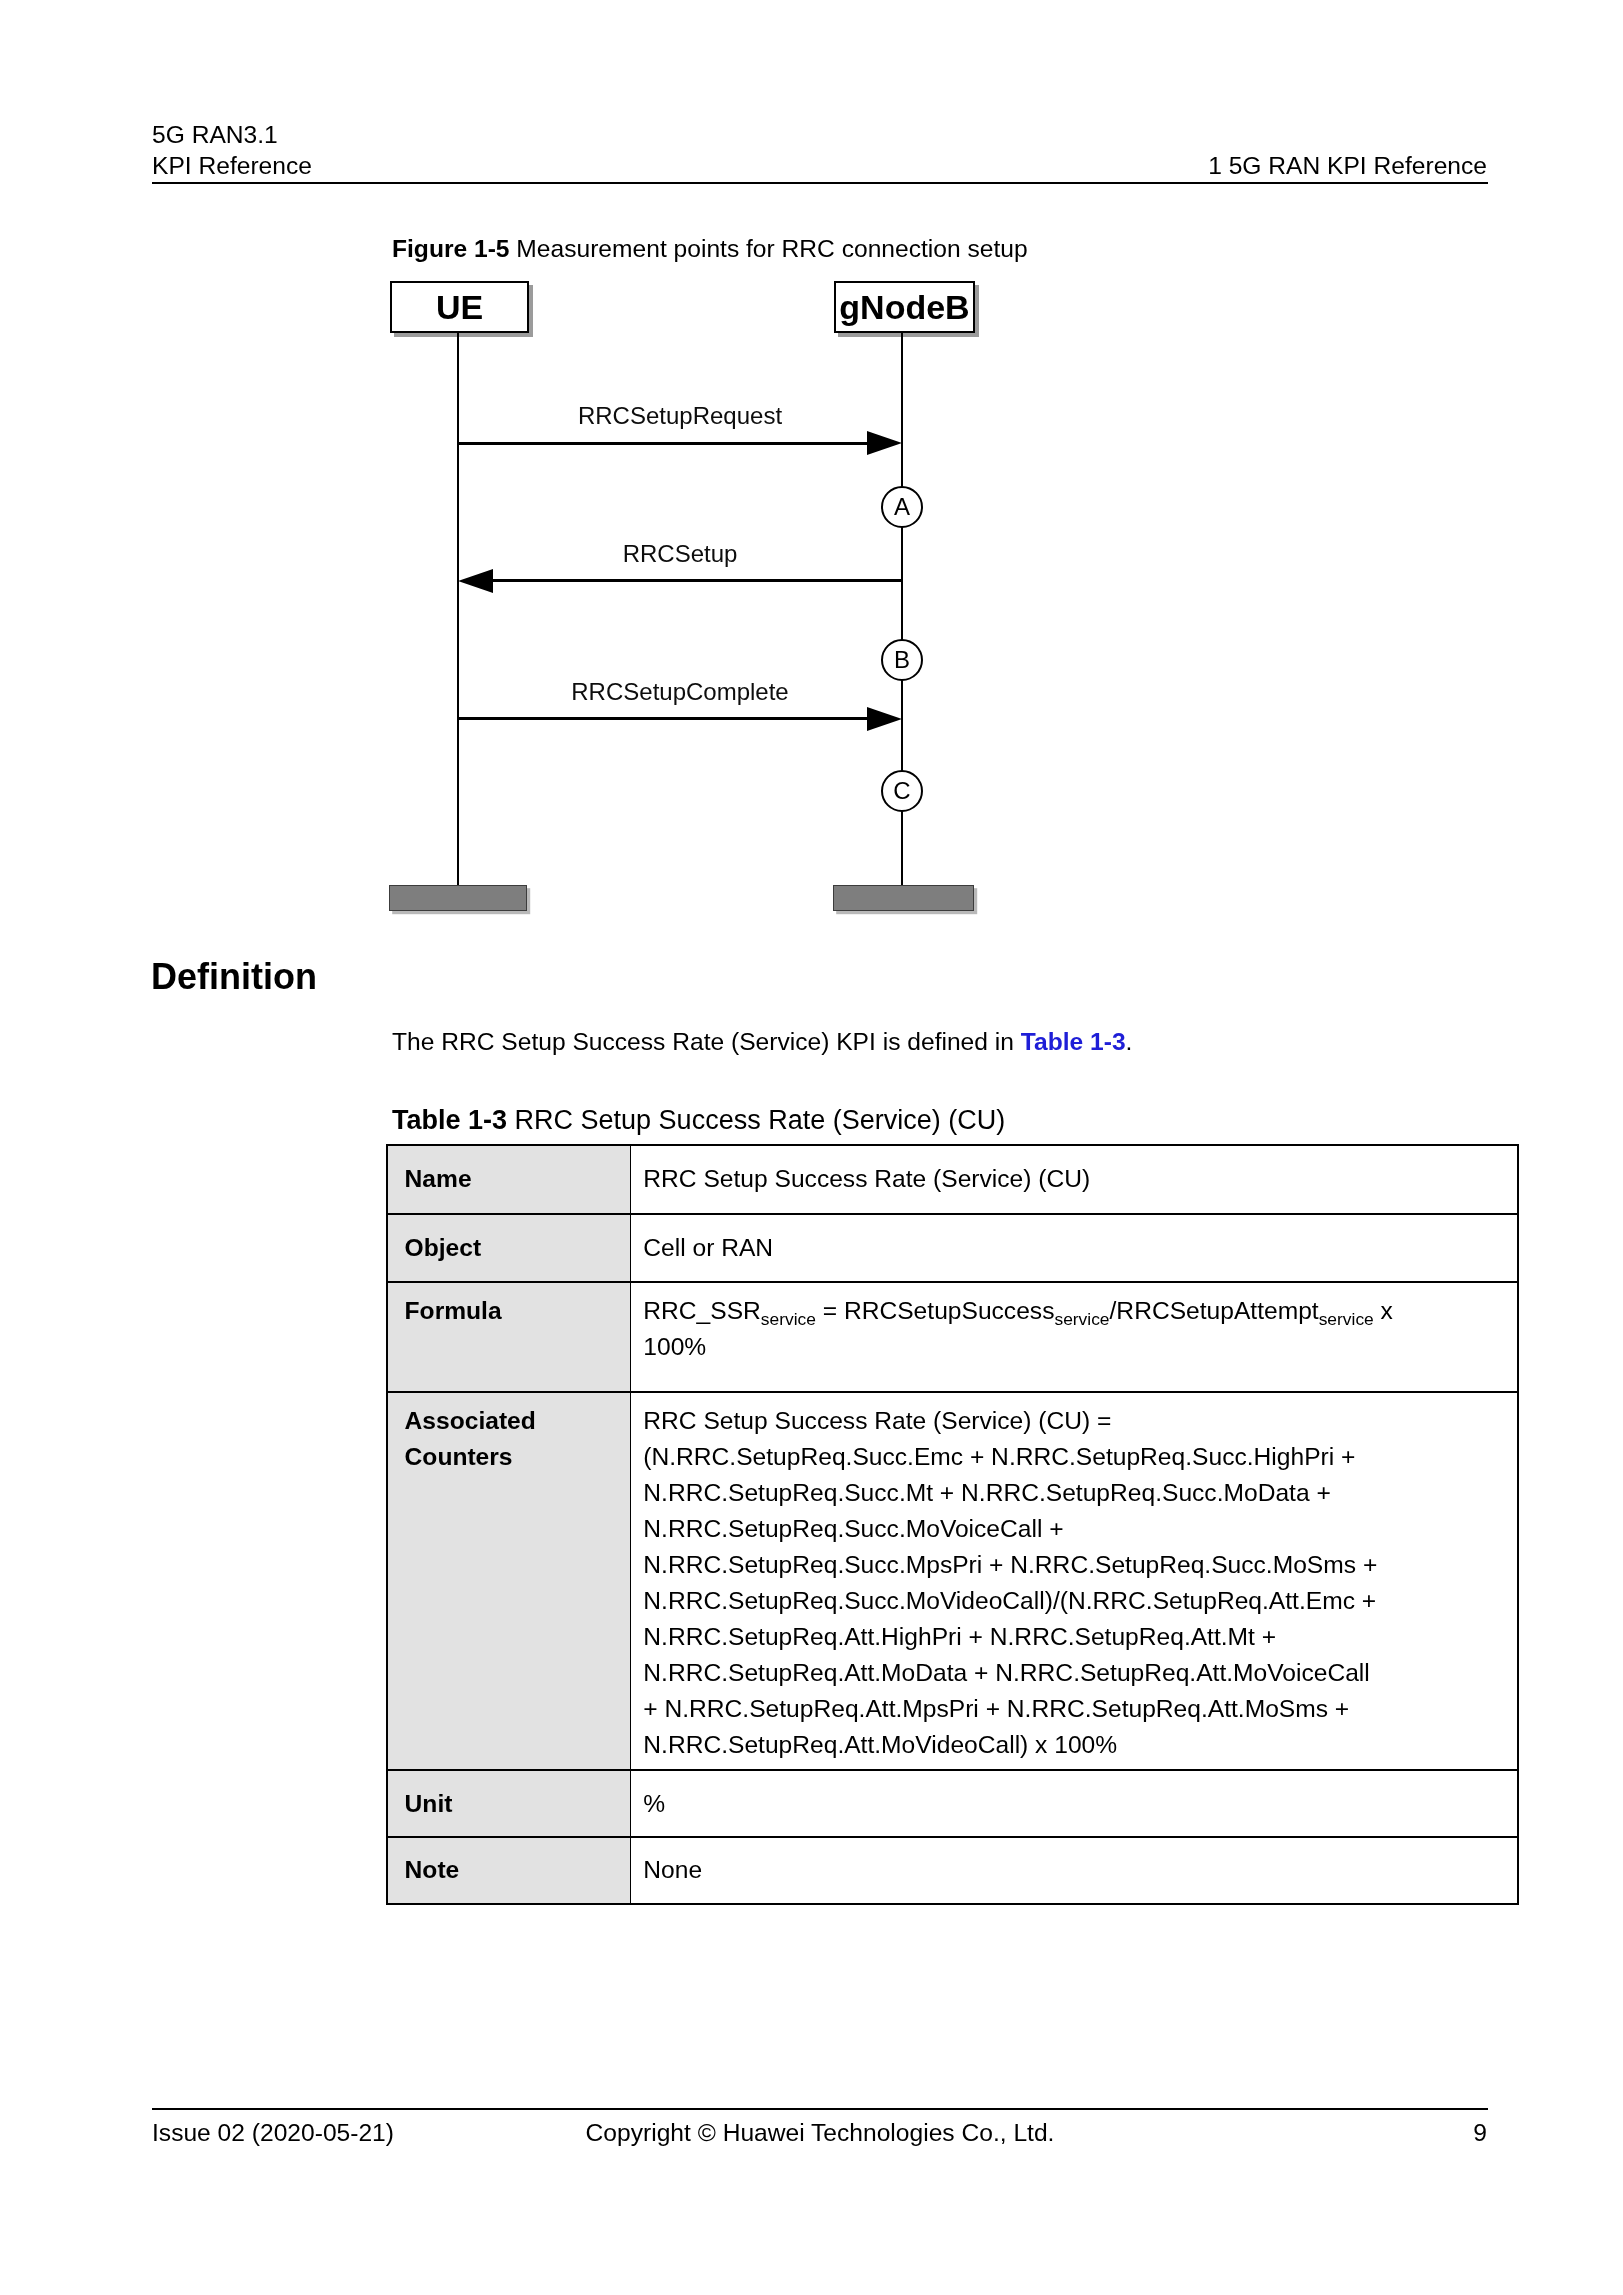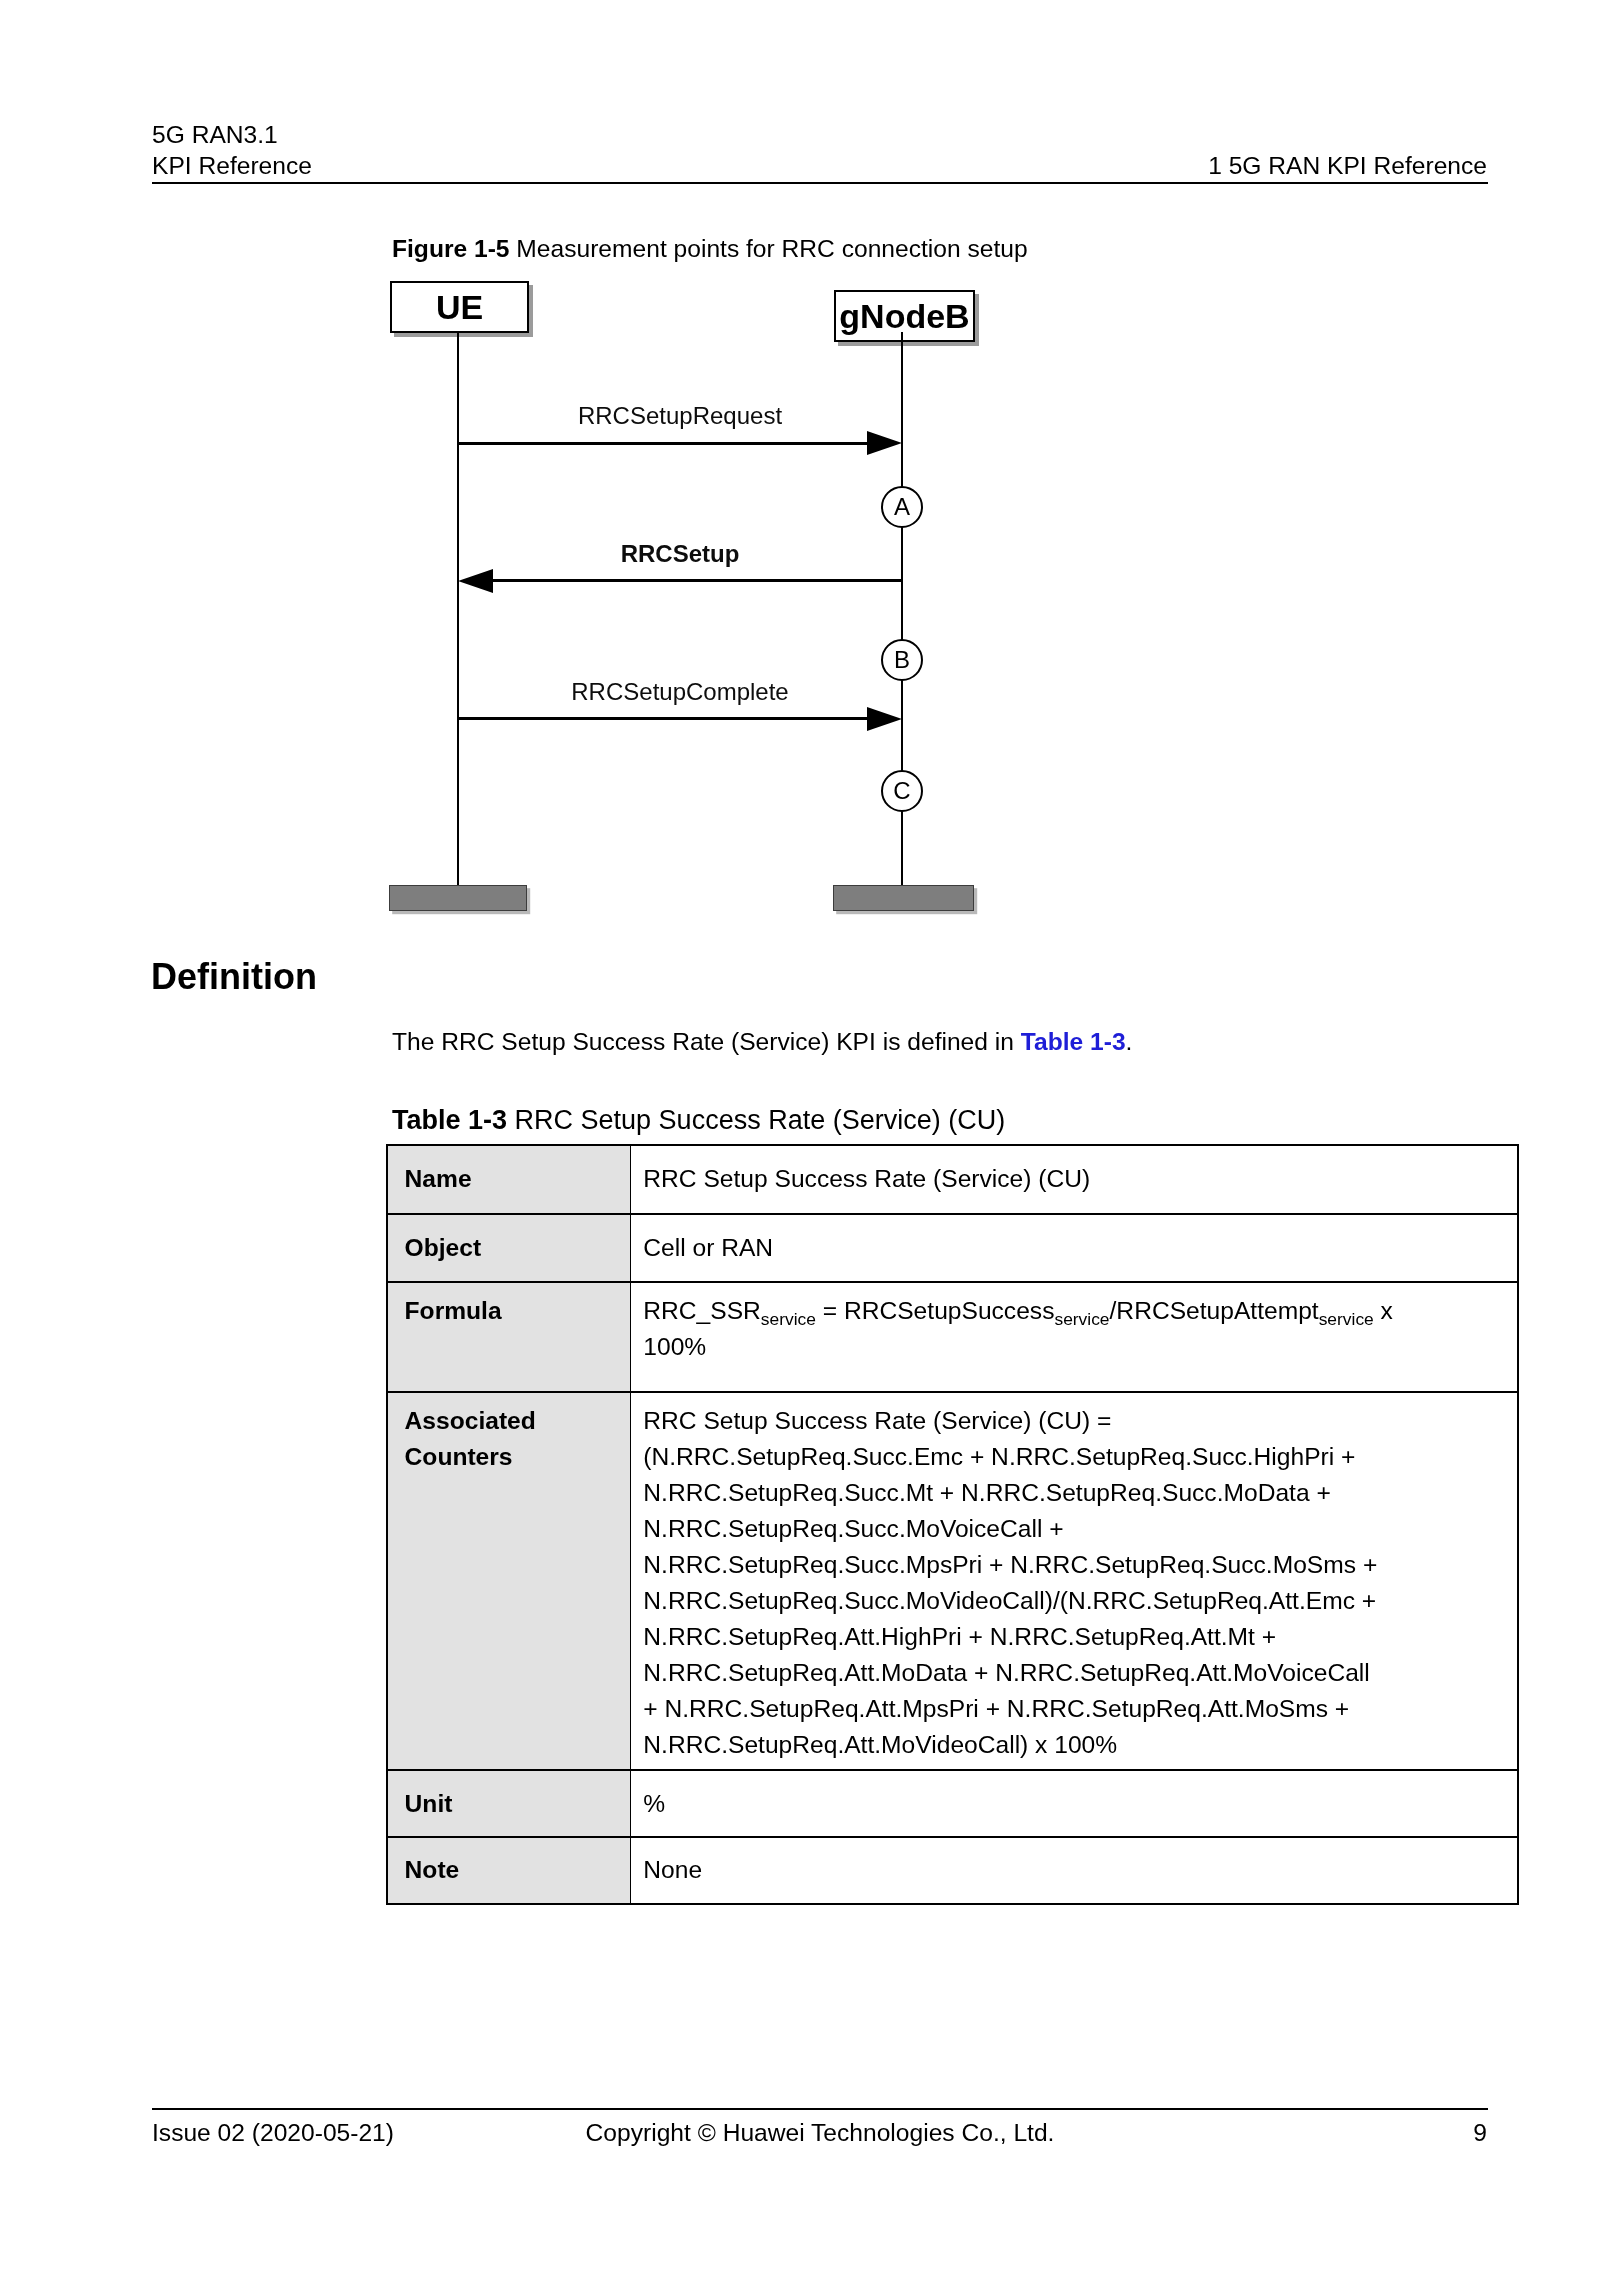--- a/index.html
+++ b/index.html
@@ -24,21 +24,21 @@
 
   
   .actor-box{
     width:135px;height:48px;background:#fff;
     border:2.4px solid #000;
     box-shadow:4px 4px 0 #9b9b9b;
     display:flex;align-items:center;justify-content:center;
     font-size:34px;font-weight:bold;letter-spacing:0px;
   }
   .ue-box{left:390px;top:281px;}
-  .gnb-box{left:834px;top:290px;width:137px;}
+  .gnb-box{left:834px;top:281px;width:137px;}
   .lifeline{width:2.4px;background:#000;top:332px;height:554px;}
   .ll-ue{left:457px;}
   .ll-gnb{left:901px;}
   .msg-line{height:3.2px;background:#000;}
   .msg-label{width:444px;left:458px;text-align:center;font-size:24px;color:#0d0d0d;}
   .head-right{width:0;height:0;border-top:12px solid transparent;border-bottom:12px solid transparent;border-left:35px solid #000;}
   .head-left{width:0;height:0;border-top:12px solid transparent;border-bottom:12px solid transparent;border-right:35px solid #000;}
   .meas-circle{
     width:38px;height:38px;border:2.4px solid #000;border-radius:50%;
     background:#fff;display:flex;align-items:center;justify-content:center;
@@ -115,21 +115,21 @@
     <div class="abs lifeline ll-gnb"></div>
 
     <div class="abs msg-label" style="top:402px;">RRCSetupRequest</div>
     <div class="abs msg-line" style="left:458px;top:442px;width:415px;"></div>
     <div class="abs head-right" style="left:867px;top:431px;"></div>
 
     <div class="abs meas-circle" style="left:881px;top:486px;">
       <span>A</span>
     </div>
 
-    <div class="abs msg-label" style="top:540px;font-weight:bold;">RRCSetup</div>
+    <div class="abs msg-label" style="top:540px;">RRCSetup</div>
     <div class="abs msg-line" style="left:488px;top:579px;width:414px;"></div>
     <div class="abs head-left" style="left:458px;top:569px;"></div>
 
     <div class="abs meas-circle" style="left:881px;top:639px;">
       <span>B</span>
     </div>
 
     <div class="abs msg-label" style="top:678px;">RRCSetupComplete</div>
     <div class="abs msg-line" style="left:458px;top:717px;width:415px;"></div>
     <div class="abs head-right" style="left:867px;top:707px;"></div>

